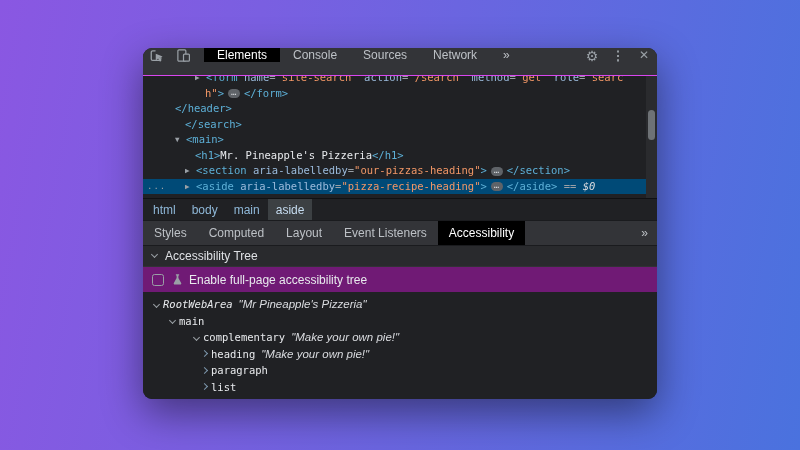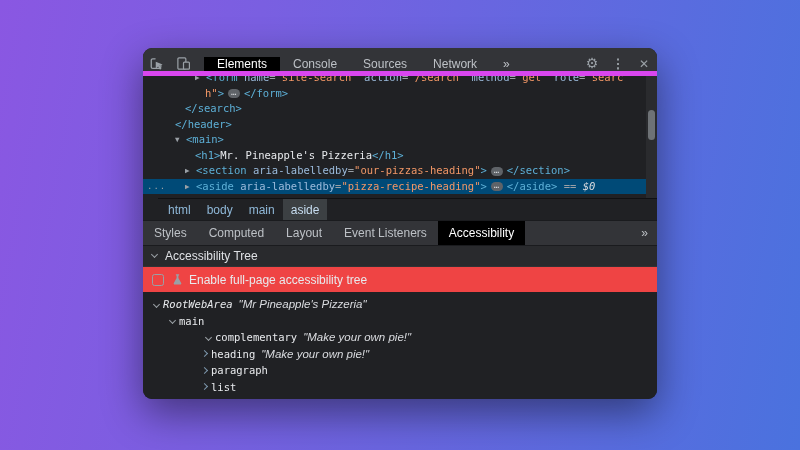--- a/index.html
+++ b/index.html
@@ -10,22 +10,22 @@
     position:relative;
   }
   .devtools {
     position:absolute; left:143px; top:48px; width:514px; height:351px;
     background:#202124; border-radius:9px; overflow:hidden;
     box-shadow:0 14px 40px rgba(0,0,0,.45);
     display:flex; flex-direction:column;
   }
   
   .toolbar {
-    height:28px; flex:0 0 28px; background:#333438; display:flex; align-items:flex-end;
-    border-bottom:5px solid #d946ef;
+    height:28px; flex:0 0 28px; background:#333438; display:flex; align-items:flex-start;
+    border-bottom:1px solid #d946ef;
   }
   .icon-btn { width:27px; display:flex; align-items:center; justify-content:center; color:#9aa0a6; cursor:pointer; }
   .vsep { width:1px; background:#55585c; margin:7px 3px; }
   .tabs { display:flex; align-items:stretch; }
   .tab {
     display:flex; align-items:center; padding:0 13px; font-size:12px; color:#bdc1c6; cursor:pointer; white-space:nowrap;
   }
   .tab.active { background:#000; color:#fff; }
   .spacer { flex:1; }
   .glyph-btn { display:flex; align-items:center; justify-content:center; width:26px; color:#9aa0a6; font-size:14px; cursor:pointer; }
@@ -49,40 +49,40 @@
   .seg-dollar { color:#dadce0; font-style:italic; }
   .seg-ell {
     display:inline-block; background:#5f6368; color:#d5d7da; border-radius:6px;
     font-size:9px; line-height:7px; padding:0 3px 2px; margin:0 4px; vertical-align:1.5px; letter-spacing:.5px;
   }
   .scrollbar { position:absolute; right:0; top:0; bottom:0; width:11px; background:#2a2b2e; }
   .scroll-thumb { position:absolute; left:2px; width:7px; top:34px; height:30px; background:#6e7276; border-radius:4px; }
   
   .crumbs {
     height:22px; flex:0 0 22px; background:#202124; display:flex; align-items:stretch;
-    border-top:1px solid #101113; font-size:12px; padding-left:2px;margin-left:15px;
+    border-top:1px solid #101113; font-size:12px; padding-left:2px;
   }
   .crumb { display:flex; align-items:center; padding:0 8px; color:#8fb8d8; cursor:pointer; white-space:nowrap; }
   .crumb.active { background:#3c4043; color:#c6dcf0; }
   
   .panel-tabs {
     height:26px; flex:0 0 26px; background:#333438; display:flex; align-items:stretch;
     border-top:1px solid #1a1b1e; border-bottom:1px solid #1a1b1e;
   }
   .panel-tabs .tab { padding:0 11px; }
   .panel-tabs .more { padding:0 9px; }
   
   .section-header {
     height:21px; flex:0 0 21px; background:#292a2d; display:flex; align-items:center;
     padding-left:9px; color:#dfe1e5; font-size:12px; border-bottom:1px solid #313235; cursor:pointer;text-align:center;
   }
   .chev { width:5px; height:5px; border-right:1.5px solid #9aa0a6; border-bottom:1.5px solid #9aa0a6; display:inline-block; }
   .chev.down { transform:rotate(45deg); margin:-3px 8px 0 0; }
   .chev.right { transform:rotate(-45deg); border-color:#7d97ad; }
-  .checkbox-row { height:25px; flex:0 0 25px; display:flex; align-items:center; padding-left:9px; background:#ef4444; }
+  .checkbox-row { height:25px; flex:0 0 25px; display:flex; align-items:center; padding-left:9px; background:#701a75; }
   .checkbox { width:12px; height:12px; border:1.4px solid #9aa0a6; border-radius:2.5px; background:transparent; cursor:pointer; }
   .beaker { margin:0 5px 0 7px; display:flex; align-items:center; }
   .checkbox-label { color:#e8eaed; font-size:12px; }
   .a11y-tree { flex:1; background:#202124; padding-top:4px; overflow:hidden; }
   .a11y-row { height:16.5px; display:flex; align-items:center; white-space:nowrap; cursor:pointer; }
   .a11y-chev { width:14px; display:inline-flex; justify-content:center; flex:0 0 14px; }
   .a11y-role { font-family:"DejaVu Sans Mono", monospace; font-size:10.5px; color:#e8eaed; }
   .a11y-role.italic { font-style:italic;text-align:right; }
   .a11y-name { font-size:11.5px; font-style:italic; color:#dadce0; margin-left:6px; }
 </style>
@@ -115,22 +115,22 @@
     <div class="spacer"></div>
     <div class="vsep"></div>
     <div class="glyph-btn">⚙</div>
     <div class="glyph-btn dots">⋮</div>
     <div class="glyph-btn close">✕</div>
   </div>
 
   <div class="dom-tree" id="dom-tree">
     <div class="dom-row clip" style="padding-left: 52px;"><span class="arrow">▶</span><span class="seg-tag">&lt;form</span><span class="seg-attr"> name</span><span class="seg-eq">=</span><span class="seg-val">"site-search"</span><span class="seg-attr"> action</span><span class="seg-eq">=</span><span class="seg-val">"/search"</span><span class="seg-attr"> method</span><span class="seg-eq">=</span><span class="seg-val">"get"</span><span class="seg-attr"> role</span><span class="seg-eq">=</span><span class="seg-val">"searc</span></div>
       <div class="dom-row" style="padding-left: 62px;"><span class="seg-val">h"</span><span class="seg-tag">&gt;</span><span class="seg-ell">…</span><span class="seg-tag">&lt;/form&gt;</span></div>
+      <div class="dom-row" style="padding-left: 32px;"><span class="seg-tag">&lt;/header&gt;</span></div>
       <div class="dom-row" style="padding-left: 42px;"><span class="seg-tag">&lt;/search&gt;</span></div>
-      <div class="dom-row" style="padding-left: 32px;"><span class="seg-tag">&lt;/header&gt;</span></div>
       <div class="dom-row" style="padding-left: 32px;"><span class="arrow">▼</span><span class="seg-tag">&lt;main&gt;</span></div>
       <div class="dom-row" style="padding-left: 52px;"><span class="seg-tag">&lt;h1&gt;</span><span class="seg-text">Mr. Pineapple's Pizzeria</span><span class="seg-tag">&lt;/h1&gt;</span></div>
       <div class="dom-row" style="padding-left: 42px;"><span class="arrow">▶</span><span class="seg-tag">&lt;section</span><span class="seg-attr"> aria-labelledby</span><span class="seg-eq">=</span><span class="seg-val">"our-pizzas-heading"</span><span class="seg-tag">&gt;</span><span class="seg-ell">…</span><span class="seg-tag">&lt;/section&gt;</span></div>
       <div class="dom-row selected" style="padding-left: 42px;"><span class="gutter-dots">...</span><span class="arrow">▶</span><span class="seg-tag">&lt;aside</span><span class="seg-attr"> aria-labelledby</span><span class="seg-eq">=</span><span class="seg-val">"pizza-recipe-heading"</span><span class="seg-tag">&gt;</span><span class="seg-ell">…</span><span class="seg-tag">&lt;/aside&gt;</span><span class="seg-eq"> == </span><span class="seg-dollar">$0</span></div>
       <div class="scrollbar">
       <div class="scroll-thumb"></div>
     </div>
   </div>
 
   <div class="crumbs" id="crumbs">
@@ -172,21 +172,21 @@
         </span>
         <span class="a11y-role italic">RootWebArea</span>
         <span class="a11y-name">"Mr Pineapple's Pizzeria"</span>
       </div>
       <div class="a11y-row" style="padding-left: 22px;">
         <span class="a11y-chev">
           <span class="chev down" style="margin: 0px;"></span>
         </span>
         <span class="a11y-role">main</span>
       </div>
-      <div class="a11y-row" style="padding-left: 58px;">
+      <div class="a11y-row" style="padding-left: 46px;">
         <span class="a11y-chev">
           <span class="chev down" style="margin: 0px;"></span>
         </span>
         <span class="a11y-role">complementary</span>
         <span class="a11y-name">"Make your own pie!"</span>
       </div>
       <div class="a11y-row" style="padding-left: 54px;">
         <span class="a11y-chev">
           <span class="chev right" style="margin: 0px;"></span>
         </span>

